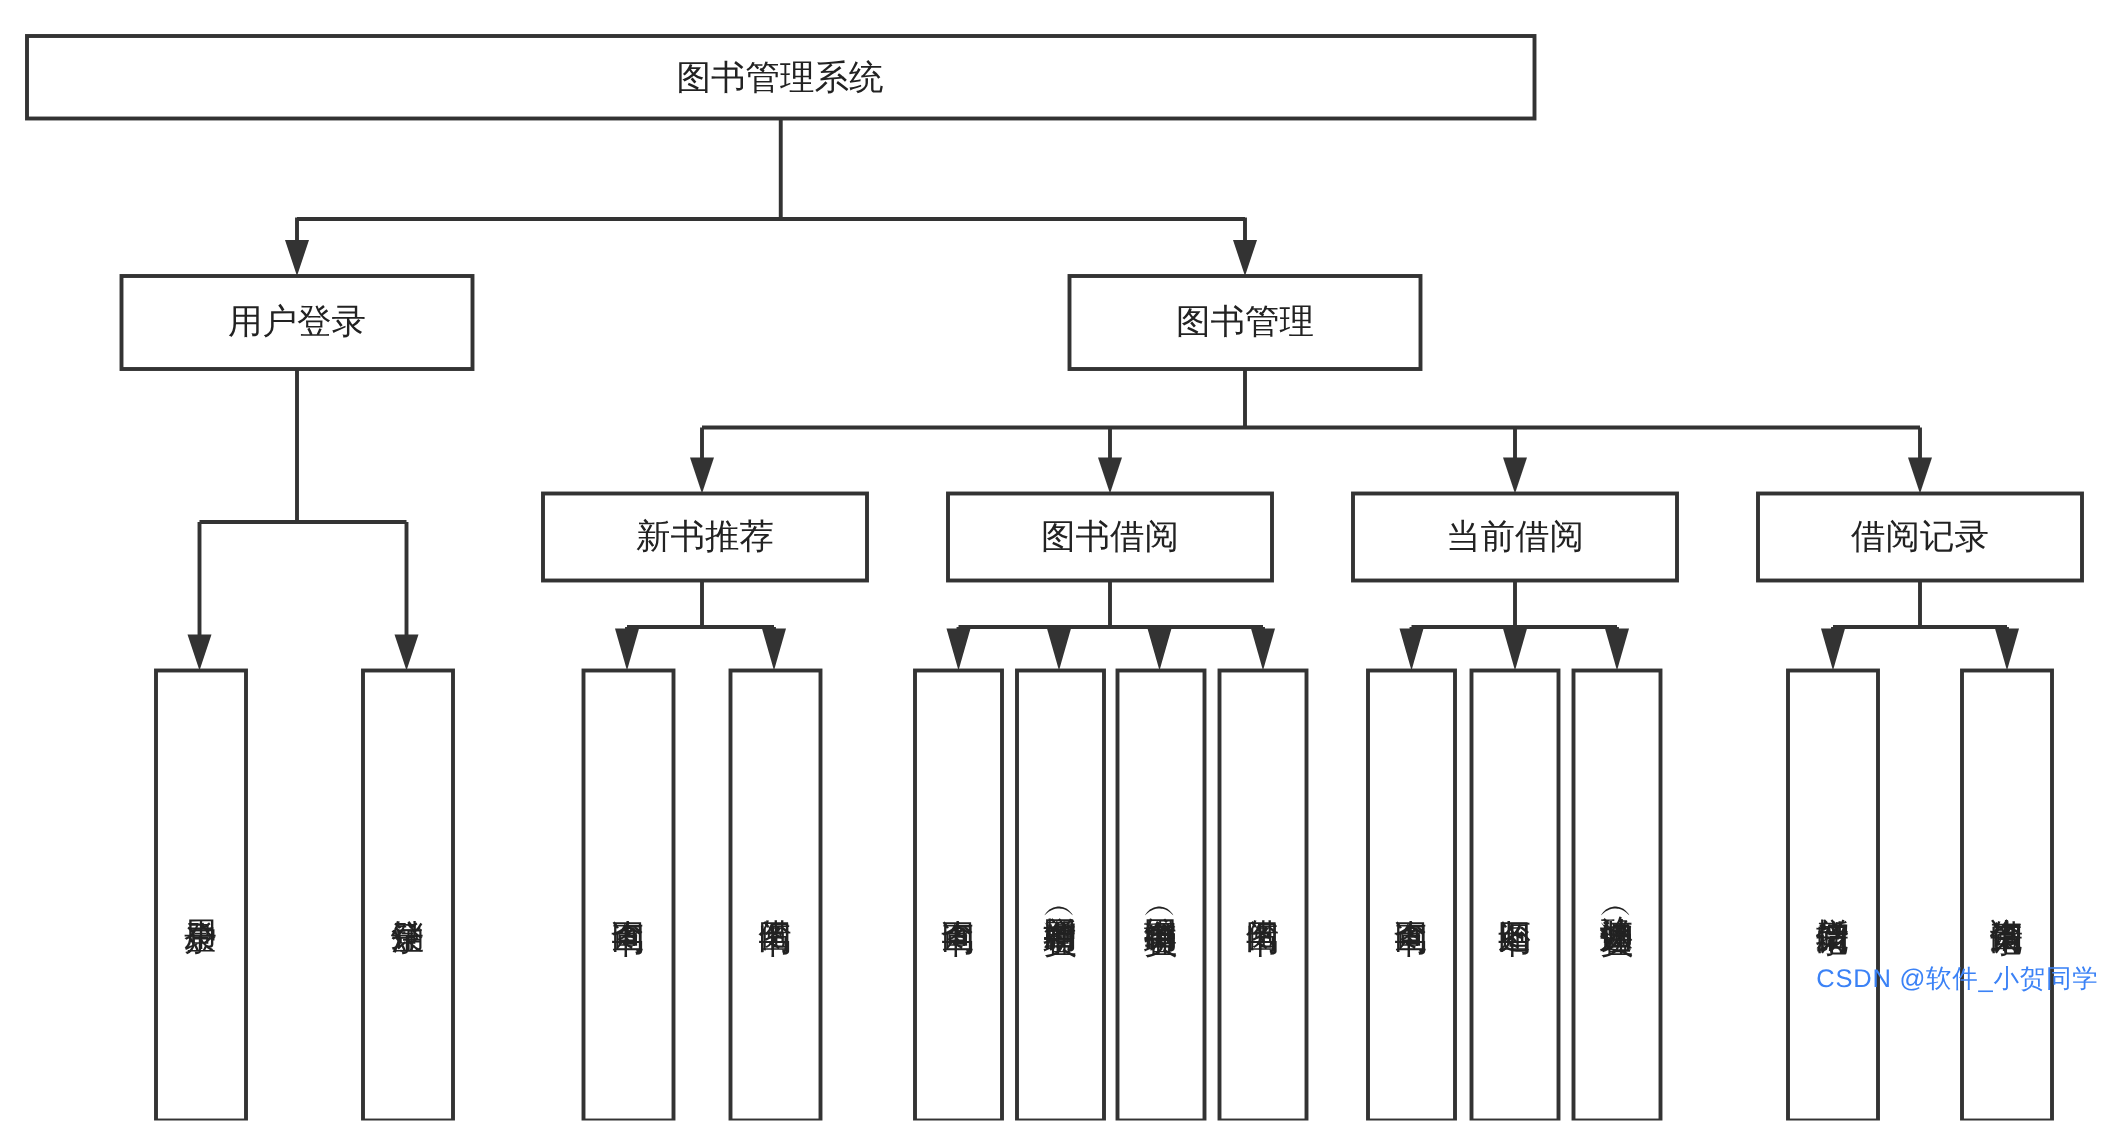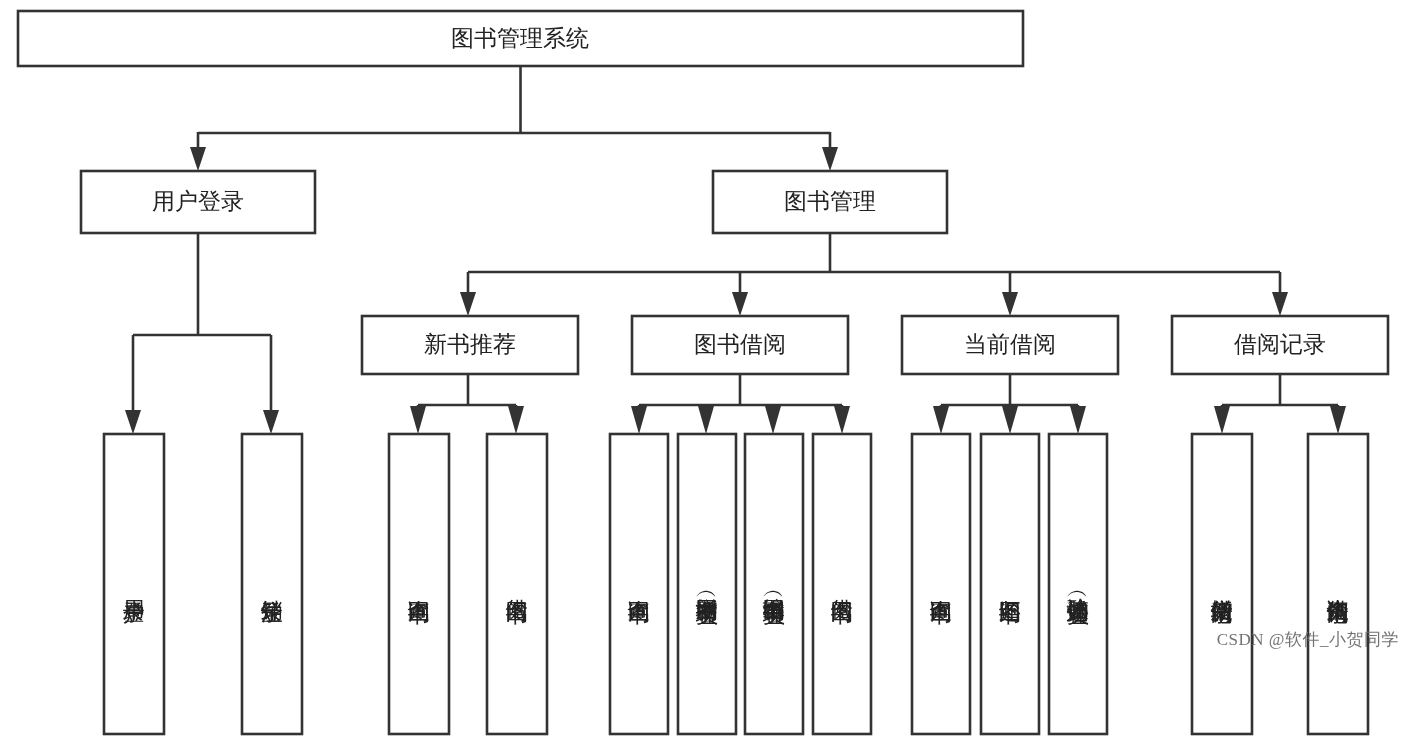--- a/index.html
+++ b/index.html
@@ -11,20 +11,21 @@
     width: 1405px;
     height: 747px;
     font-family: "Liberation Sans", "DejaVu Sans", sans-serif;
     overflow: hidden;
     position: relative;
   }
   #diagram-root {
     position: relative;
     width: 1405px;
     height: 655px;
+    margin-top: 13px;
   }
   svg#flow {
     position: absolute;
     top: 0; left: 0;
     width: 1405px;
     height: 747px;
     display: block;
   }
   .node-box {
     fill: #ffffff;
@@ -45,23 +46,23 @@
     fill: #222222;
     font-family: "Liberation Sans", "DejaVu Sans", sans-serif;
     font-size: 23px;
     text-anchor: middle;
     dominant-baseline: middle;
   }
   .watermark {
     position: absolute;
     right: 6px;
     bottom: 4px;
-    color: #737373;
+    color: #3b82f6;
     font-size: 17px;
-    font-family: Liberation Serif, serif;
+    font-family: Liberation Sans, sans-serif;
     letter-spacing: 0.5px;
     white-space: nowrap;
     user-select: none;
   }
   .vlabel {
     position: absolute;
     writing-mode: vertical-rl;
     text-orientation: upright;
     color: #222222;
     font-family: "Liberation Sans", "DejaVu Sans", sans-serif;

